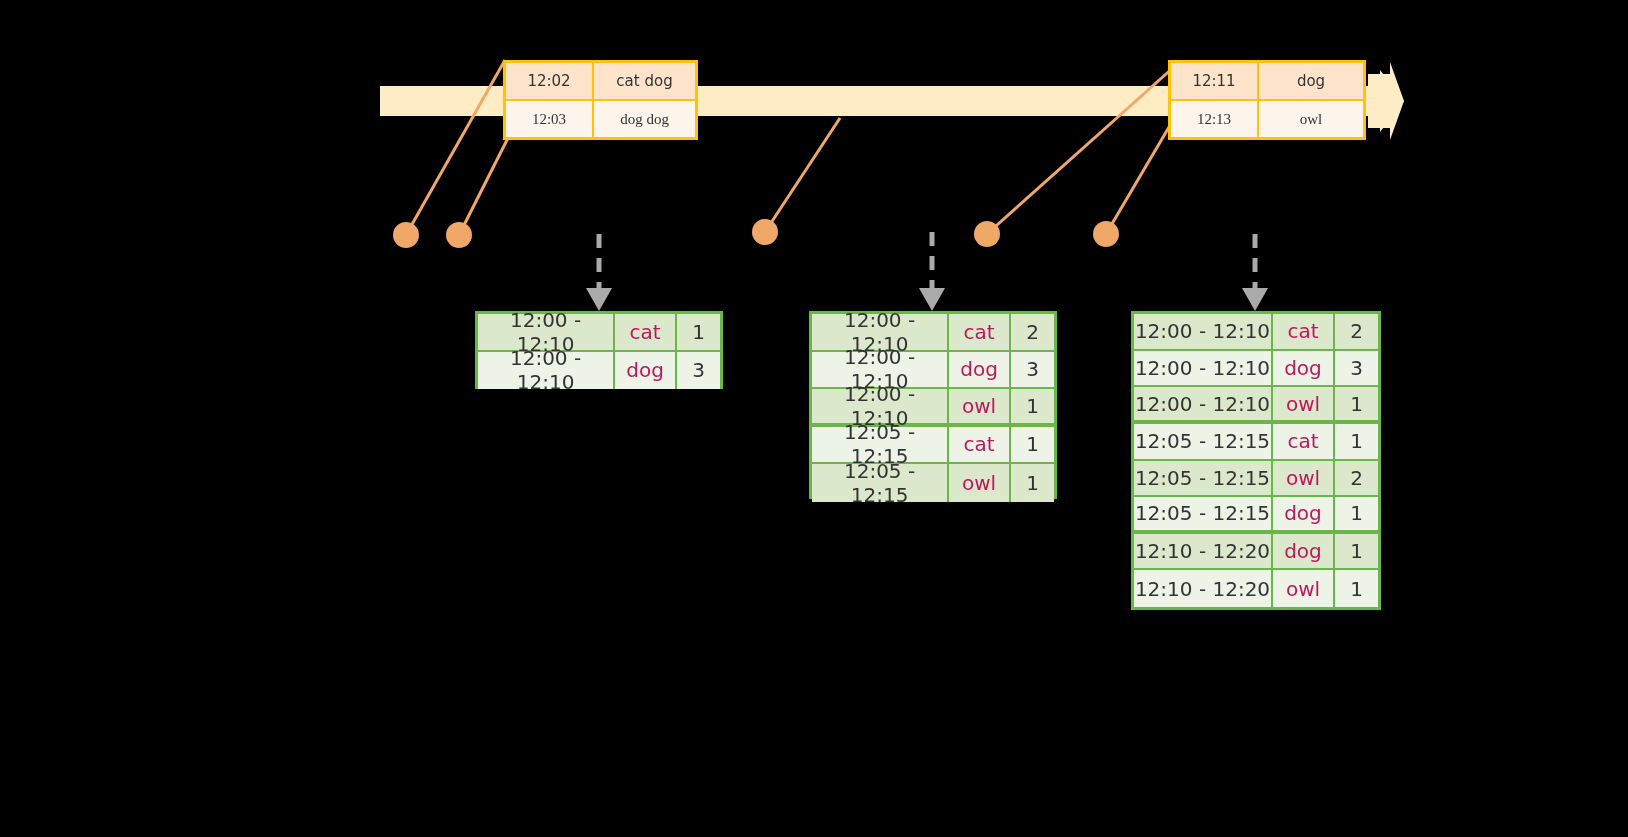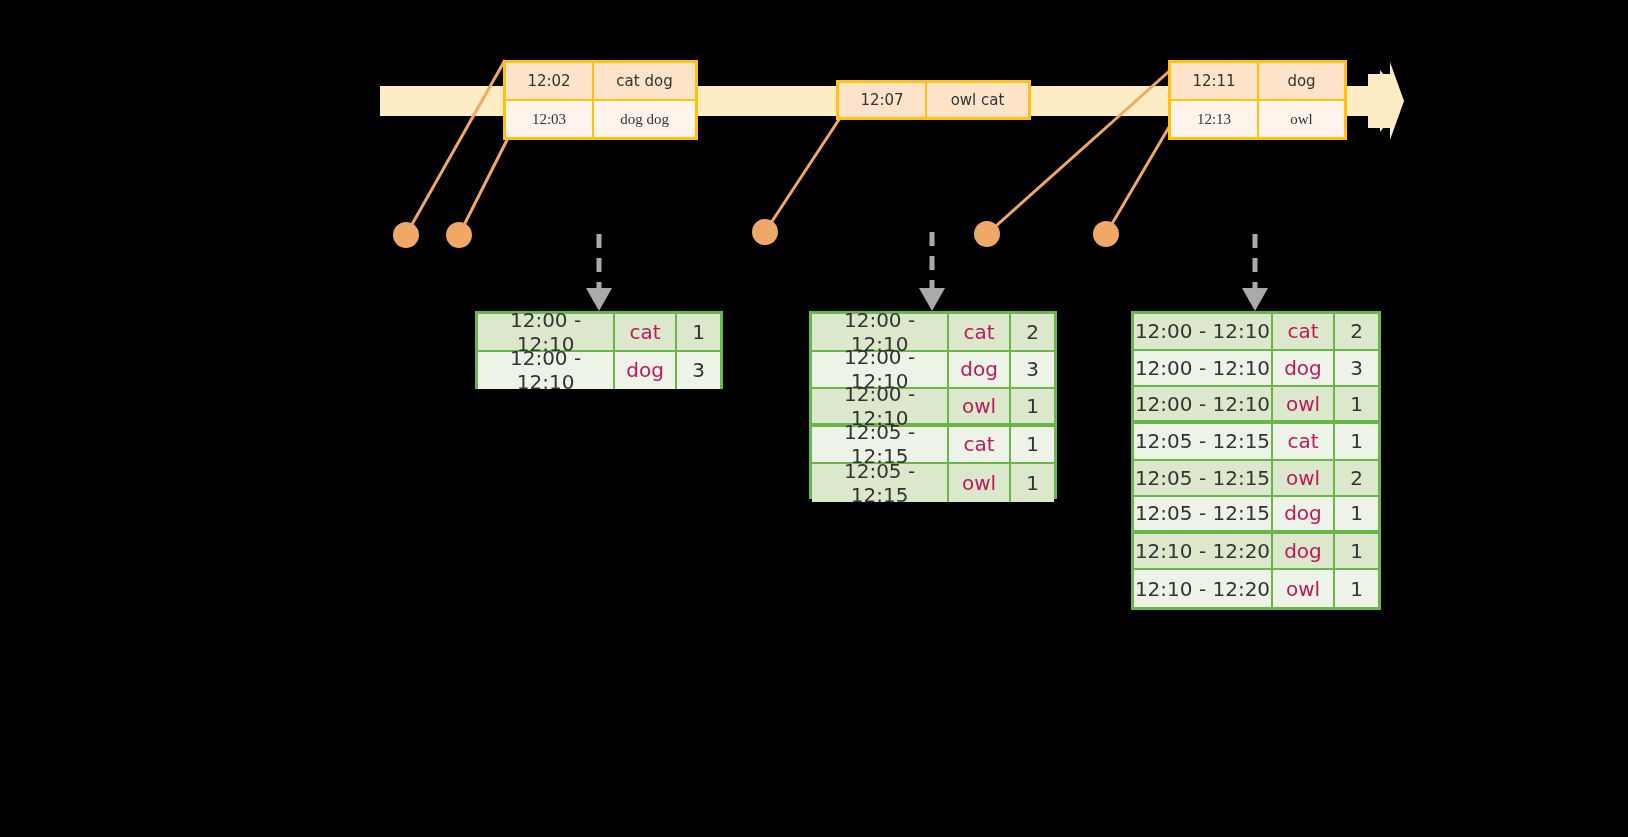--- a/index.html
+++ b/index.html
@@ -172,28 +172,22 @@
     <div class="event-row shade">
       <span class="event-time">12:02</span>
       <span class="event-words">cat dog</span>
     </div>
     <div class="event-row light">
       <span class="event-time">12:03</span>
       <span class="event-words">dog dog</span>
     </div>
   </div>
 
-  <div class="event-box" style="left:836px; top:80px; width:195px; height:40px;">
-    <div class="event-row shade">
-      <span class="event-time">12:07</span>
-      <span class="event-words">owl cat</span>
-    </div>
-  </div>
-
-  <div class="event-box" style="left:1168px; top:60px; width:179px; height:80px;">
+
+  <div class="event-box" style="left:1168px; top:60px; width:198px; height:80px;">
     <div class="event-row shade">
       <span class="event-time">12:11</span>
       <span class="event-words">dog</span>
     </div>
     <div class="event-row light">
       <span class="event-time">12:13</span>
       <span class="event-words">owl</span>
     </div>
   </div>
 

